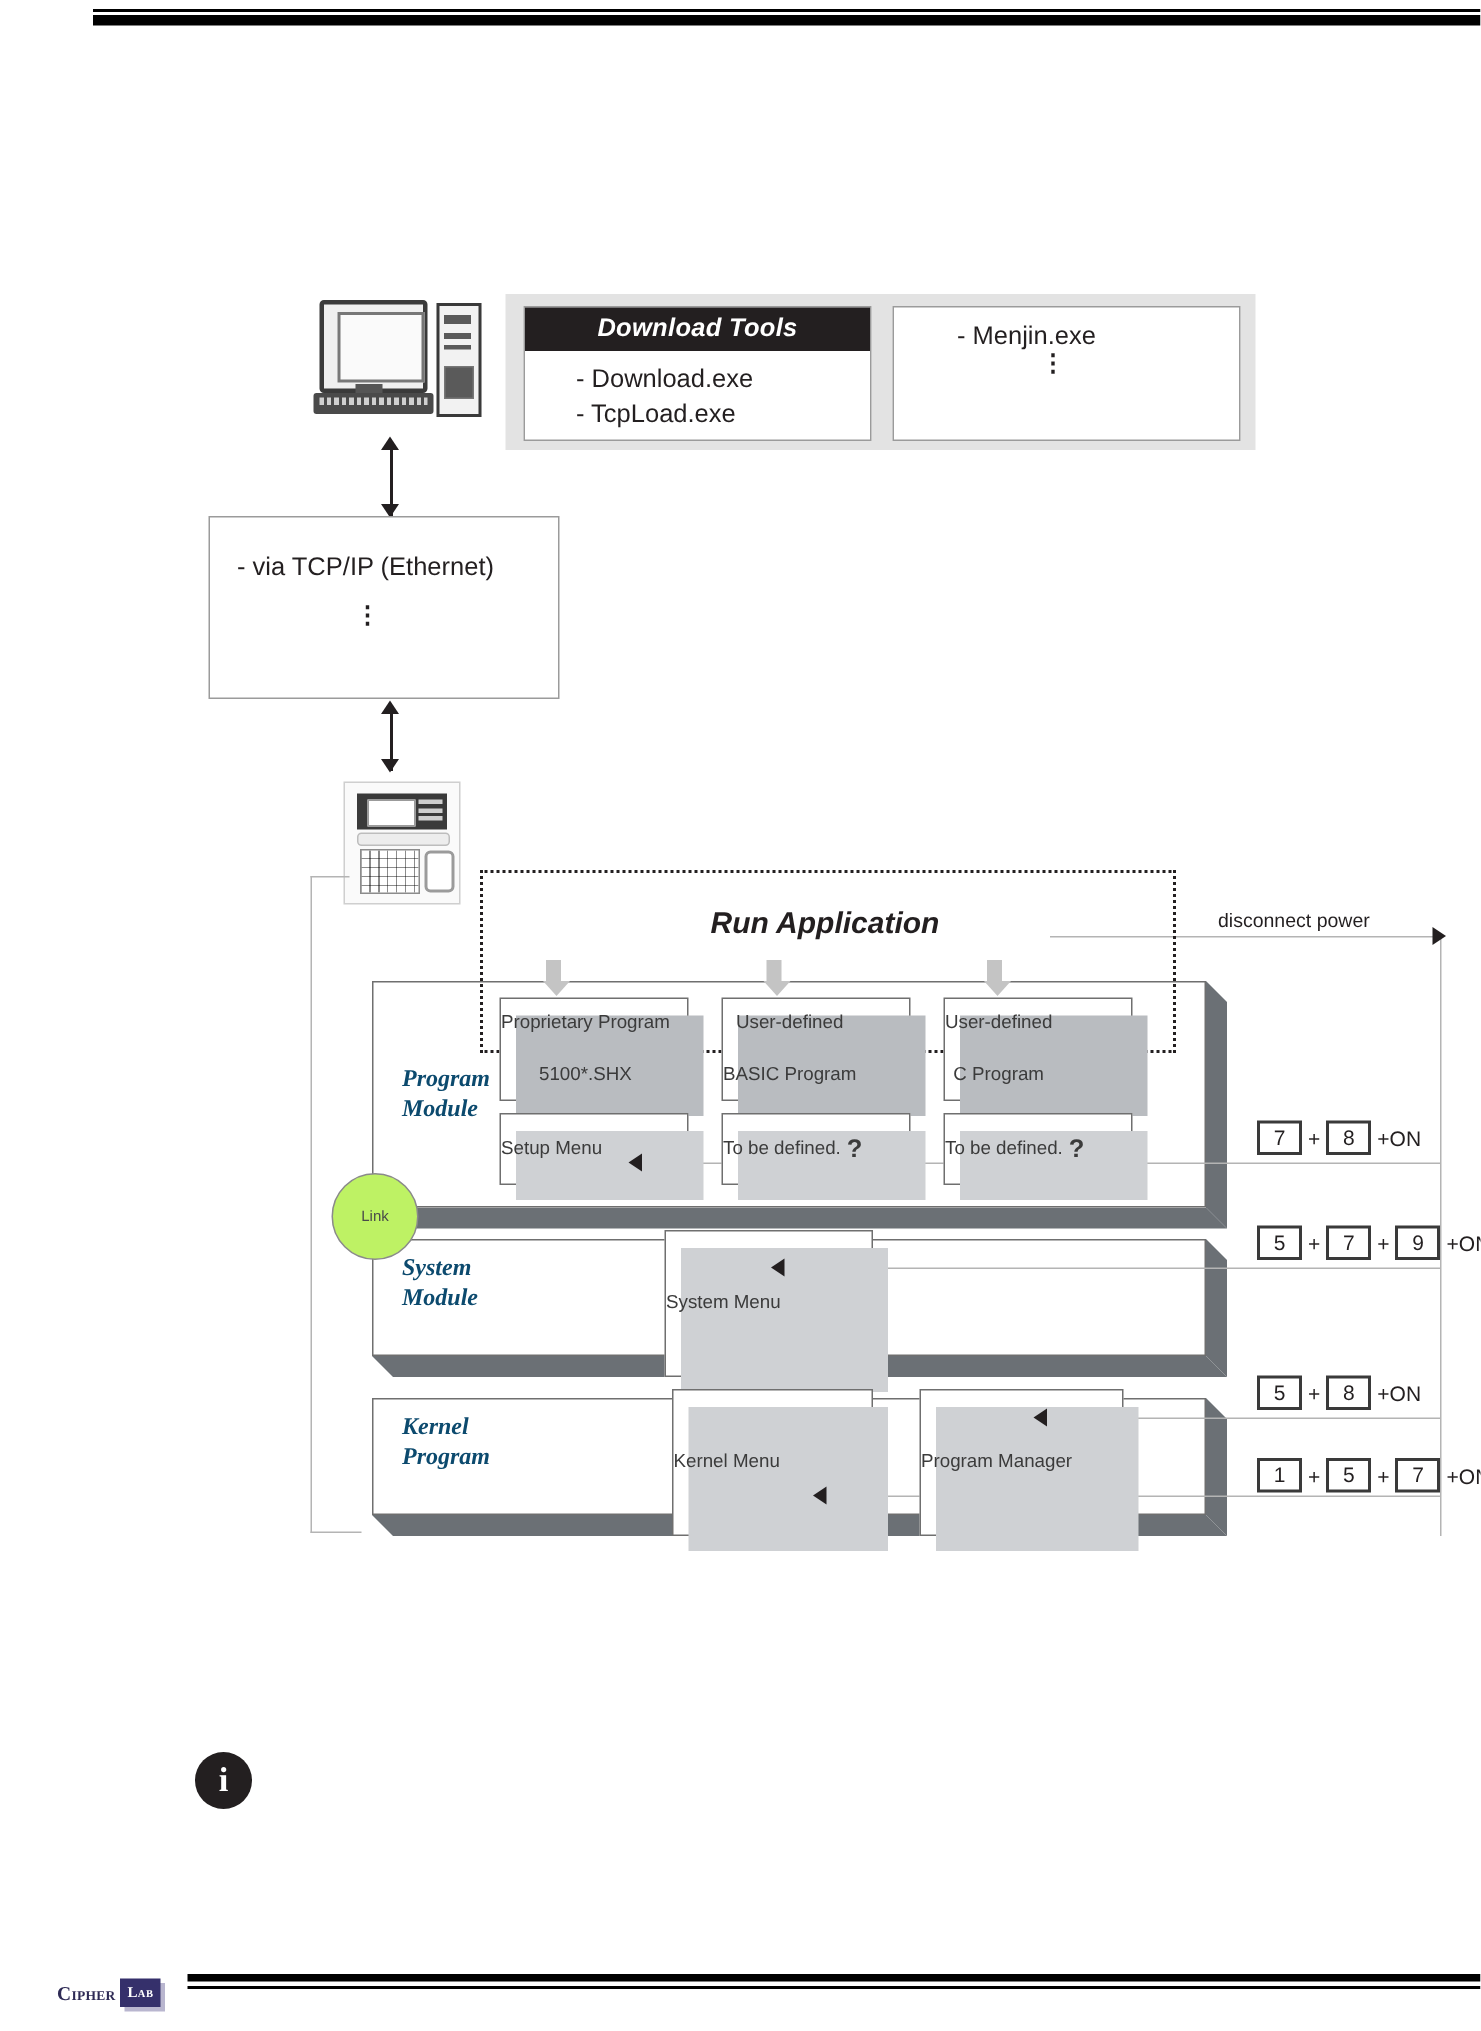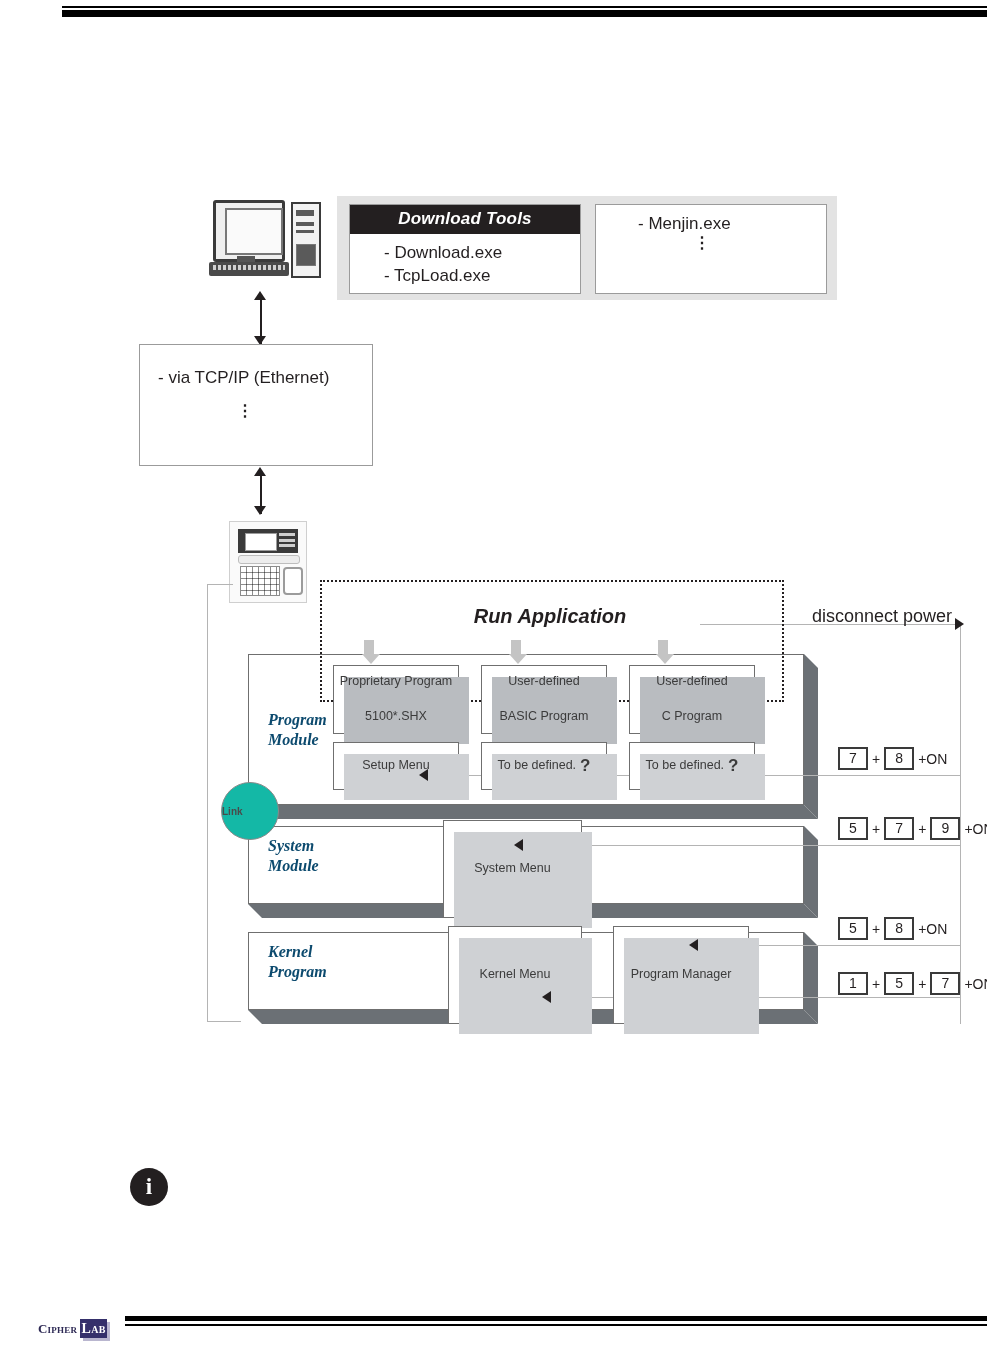--- a/index.html
+++ b/index.html
@@ -26,21 +26,21 @@
     font-weight:bold;font-size:13px;letter-spacing:.2px;
     color:#2e2a55;font-variant:small-caps;line-height:1;
   }
   .logo .labbox{
     margin-left:3px;position:relative;width:27px;height:19px;
     background:#35306b;display:flex;align-items:center;justify-content:center;
     box-shadow:3px 3px 0 0 #b9b6cf;
   }
   .logo .labbox span{
     color:#fff;font-family:"Liberation Serif", serif;font-weight:bold;
-    font-size:14px;font-variant:small-caps;letter-spacing:.3px;
+    font-size:10px;font-variant:small-caps;letter-spacing:.3px;
   }
 
   
   .abs{position:absolute;}
   .ttl-box{background:#fff;border:1px solid #9b9b9b;}
   .ttl-bar{
     background:#231f20;color:#fff;text-align:center;
     font-style:italic;font-weight:bold;font-size:17px;
     padding:4px 0 5px;letter-spacing:.2px;
   }
@@ -102,59 +102,59 @@
   .slab .rgt{position:absolute;right:0;top:7px;bottom:7px;width:14px;
       background:#6b7075;transform:skewY(45deg);}
   .mod-label{
       position:absolute;left:20px;top:50%;transform:translateY(-50%);
       font-family:"Liberation Serif", serif;font-weight:bold;font-style:italic;
       font-size:16px;line-height:1.25;color:#0c4a6e;white-space:pre-line;
   }
 
   
   .card{position:absolute;background:#fff;border:1px solid #6f6f6f;
-      display:flex;align-items:center;justify-content:center;text-align:center;
+      display:flex;align-items:center;text-align:center;
       font-size:12.5px;line-height:1.4;color:#3b3b3b;white-space:pre-line;z-index:4;}
   .card.sh:after{content:"";position:absolute;left:10px;right:-11px;top:11px;bottom:-11px;
       background:#b9bcc0;z-index:-1;}
   .card.shl:after{background:#cfd1d4;}
 
   
   #run-frame{position:absolute;left:320px;top:580px;width:460px;height:118px;
       border:2px dotted #231f20;background:transparent;z-index:3;}
   #run-title{position:absolute;left:320px;top:605px;width:460px;text-align:center;
       font-size:20px;font-weight:bold;font-style:italic;color:#231f20;z-index:6;}
 
   
   .gdown{position:absolute;width:14px;z-index:5;}
   .gdown .stem{width:10px;height:14px;background:#c4c4c4;margin:0 auto;}
   .gdown .head{width:0;height:0;margin:0 auto;border-left:9px solid transparent;
       border-right:9px solid transparent;border-top:10px solid #c4c4c4;}
 
   
   #link-circle{position:absolute;left:221px;top:782px;width:56px;height:56px;border-radius:50%;
-      background:#14b8a6;border:1px solid #8a8a8a;display:flex;align-items:center;justify-content:flex-start;
-      font-size:10px;color:#4a4a4a;z-index:6;font-weight:bold;}
+      background:#bef264;border:1px solid #8a8a8a;display:flex;align-items:center;justify-content:center;
+      font-size:10px;color:#4a4a4a;z-index:6;}
 
   
   .cl{position:absolute;background:#b4b4b4;}
   .cl.h{height:1px;}
   .cl.v{width:1px;}
   .tri-l{position:absolute;width:0;height:0;border-top:6px solid transparent;
       border-bottom:6px solid transparent;border-right:9px solid #231f20;z-index:6;}
   .tri-r{position:absolute;width:0;height:0;border-top:6px solid transparent;
       border-bottom:6px solid transparent;border-left:9px solid #231f20;z-index:6;}
 
   
   .keyrow{position:absolute;display:flex;align-items:center;gap:4px;font-size:15px;color:#231f20;}
   .keycap{border:2px solid #3a3a3a;min-width:16px;padding:1px 5px 2px;text-align:center;
       font-size:14px;line-height:1.15;background:#fff;}
   .plus{font-size:14px;}
 
-  #disconnect-label{position:absolute;left:812px;top:606px;font-size:18px;color:#231f20;}
+  #disconnect-label{position:absolute;left:812px;top:606px;font-size:13px;color:#231f20;}
 
   
   #info-icon{position:absolute;left:130px;top:1168px;width:38px;height:38px;border-radius:50%;
       background:#231f20;display:flex;align-items:center;justify-content:center;
       color:#fff;font-weight:bold;font-size:23px;font-family:"Liberation Serif", serif;}
 
   .qmark{font-weight:bold;font-size:17px;margin-left:4px;}
 </style>
 </head>
 <body>

